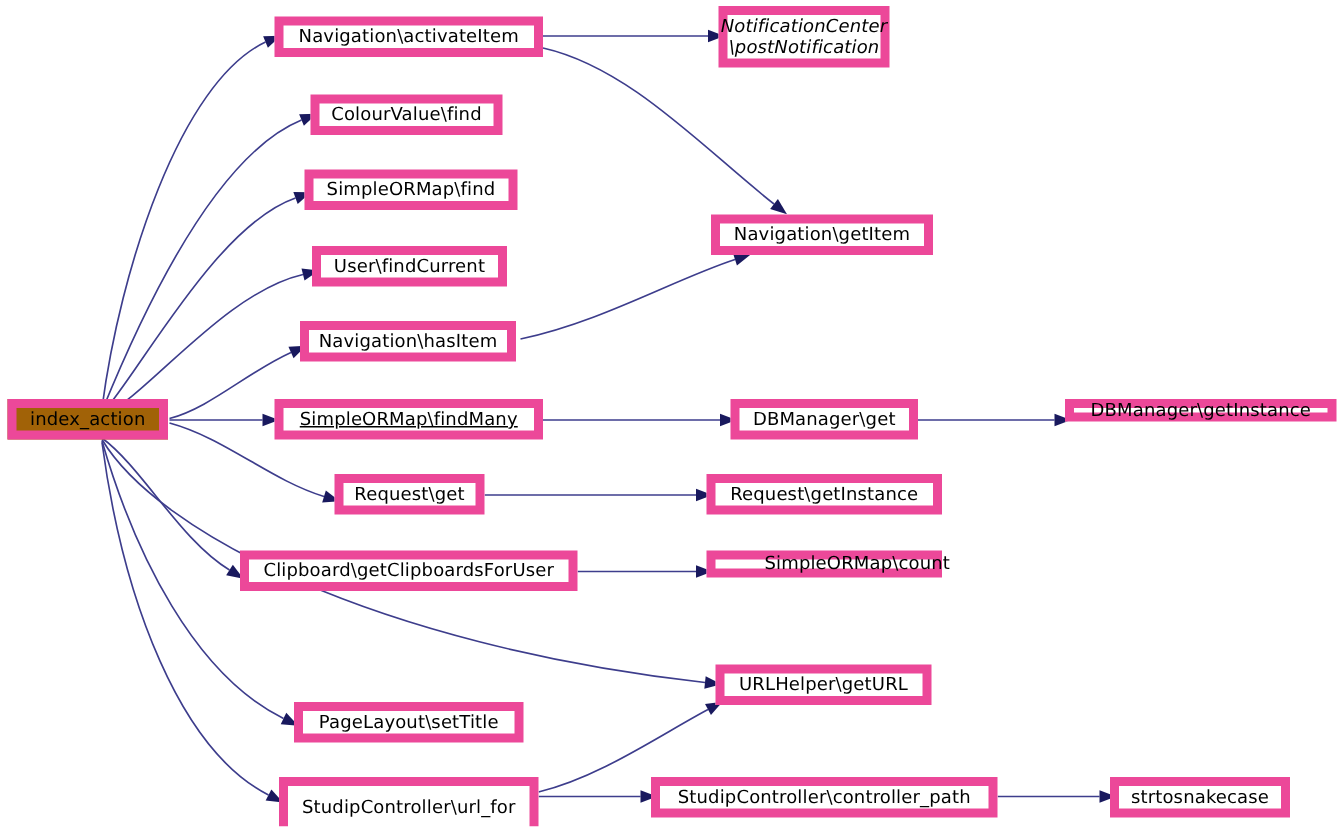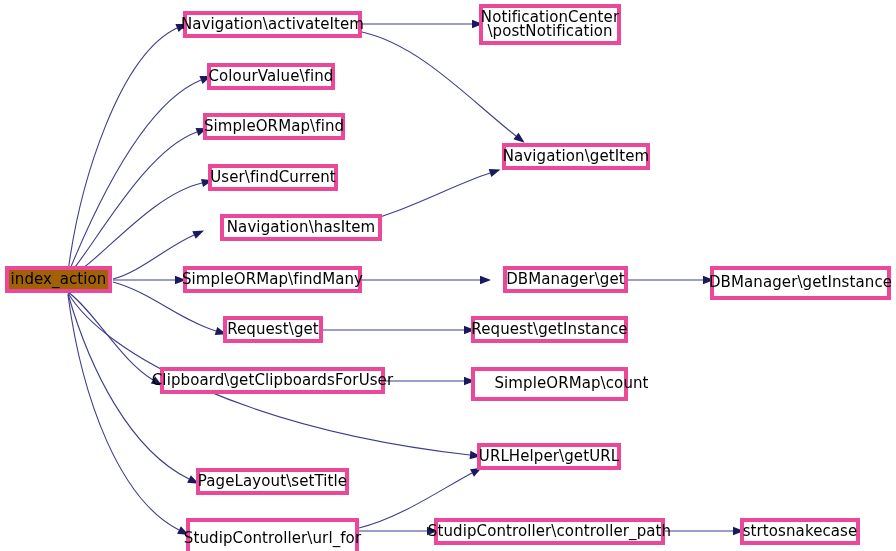--- a/index.html
+++ b/index.html
@@ -21,24 +21,24 @@
   #graph-svg {
     position: absolute;
     left: 0;
     top: 0;
     width: 896px;
     height: 551px;
   }
   .node {
     position: absolute;
     box-sizing: border-box;
-    border: 4px solid #ec4899;
+    border: 6px solid #ec4899;
     background: #ffffff;
     color: #000000;
-    font-size: 15px;
+    font-size: 12px;
     line-height: 13.5px;
     display: flex;
     align-items: center;
     justify-content: center;
     text-align: center;
     white-space: pre-line;
     letter-spacing: 0.1px;
     z-index: 5;
   }
   .node.highlight {
@@ -101,30 +101,30 @@
       <polygon points="0,0 11,4.2 0,8.4" class="edge-head" transform="translate(427,531) rotate(0) translate(0,-4.2)"></polygon>
       <path d="M 665,531 L 733,531" class="edge-line"></path>
       <polygon points="0,0 11,4.2 0,8.4" class="edge-head" transform="translate(733,531) rotate(0) translate(0,-4.2)"></polygon>
     </svg>
   <div id="nodes-layer">
       <div class="node highlight" style="left: 5px; top: 266px; width: 107px; height: 27px;">index_action</div>
       <div class="node" style="left: 183px; top: 11px; width: 179px; height: 27px;">Navigation\activateItem</div>
       <div class="node" style="left: 207px; top: 63px; width: 128px; height: 27px;">ColourValue\find</div>
       <div class="node" style="left: 203px; top: 113px; width: 142px; height: 27px;">SimpleORMap\find</div>
       <div class="node" style="left: 208px; top: 164px; width: 130px; height: 27px;">User\findCurrent</div>
-      <div class="node" style="left: 200px; top: 214px; width: 162px; height: 27px; margin-left: 20px;">Navigation\hasItem</div>
-      <div class="node" style="left: 183px; top: 266px; width: 179px; height: 27px;">SimpleORMap\findMany</div>
+      <div class="node" style="left: 200px; top: 214px; width: 144px; height: 27px;">Navigation\hasItem</div>
+      <div class="node" style="left: 183px; top: 266px; width: 179px; height: 27px; text-decoration: underline;">SimpleORMap\findMany</div>
       <div class="node" style="left: 223px; top: 316px; width: 100px; height: 27px;">Request\get</div>
       <div class="node" style="left: 160px; top: 367px; width: 225px; height: 27px; text-align: center;">Clipboard\getClipboardsForUser</div>
       <div class="node" style="left: 196px; top: 468px; width: 153px; height: 27px;">PageLayout\setTitle</div>
       <div class="node" style="left: 186px; top: 518px; width: 173px; height: 41px;">StudipController\url_for</div>
-      <div class="node" style="left: 479px; top: 4px; width: 142px; height: 41px;">NotificationCenter
+      <div class="node" style="left: 479px; top: 4px; width: 114px; height: 41px; font-style: italic;">NotificationCenter
 \postNotification</div>
-      <div class="node" style="left: 474px; top: 143px; width: 148px; height: 27px; margin-left: 28px;">Navigation\getItem</div>
-      <div class="node" style="left: 487px; top: 266px; width: 125px; height: 27px; margin-left: 16px;">DBManager\get</div>
+      <div class="node" style="left: 474px; top: 143px; width: 148px; height: 27px;">Navigation\getItem</div>
+      <div class="node" style="left: 487px; top: 266px; width: 125px; height: 27px;">DBManager\get</div>
       <div class="node" style="left: 471px; top: 316px; width: 157px; height: 27px;">Request\getInstance</div>
-      <div class="node" style="left: 471px; top: 367px; width: 157px; height: 34px; padding-left: 44px;">SimpleORMap\count</div>
+      <div class="node" style="left: 471px; top: 367px; width: 157px; height: 18px; padding-left: 44px;">SimpleORMap\count</div>
       <div class="node" style="left: 477px; top: 443px; width: 144px; height: 27px;">URLHelper\getURL</div>
       <div class="node" style="left: 434px; top: 518px; width: 231px; height: 27px;">StudipController\controller_path</div>
       <div class="node" style="left: 740px; top: 518px; width: 120px; height: 27px;">strtosnakecase</div>
-      <div class="node" style="left: 710px; top: 266px; width: 181px; height: 34px;">DBManager\getInstance</div>
+      <div class="node" style="left: 710px; top: 266px; width: 181px; height: 15px;">DBManager\getInstance</div>
     </div>
 </div>
 
 </body></html>

